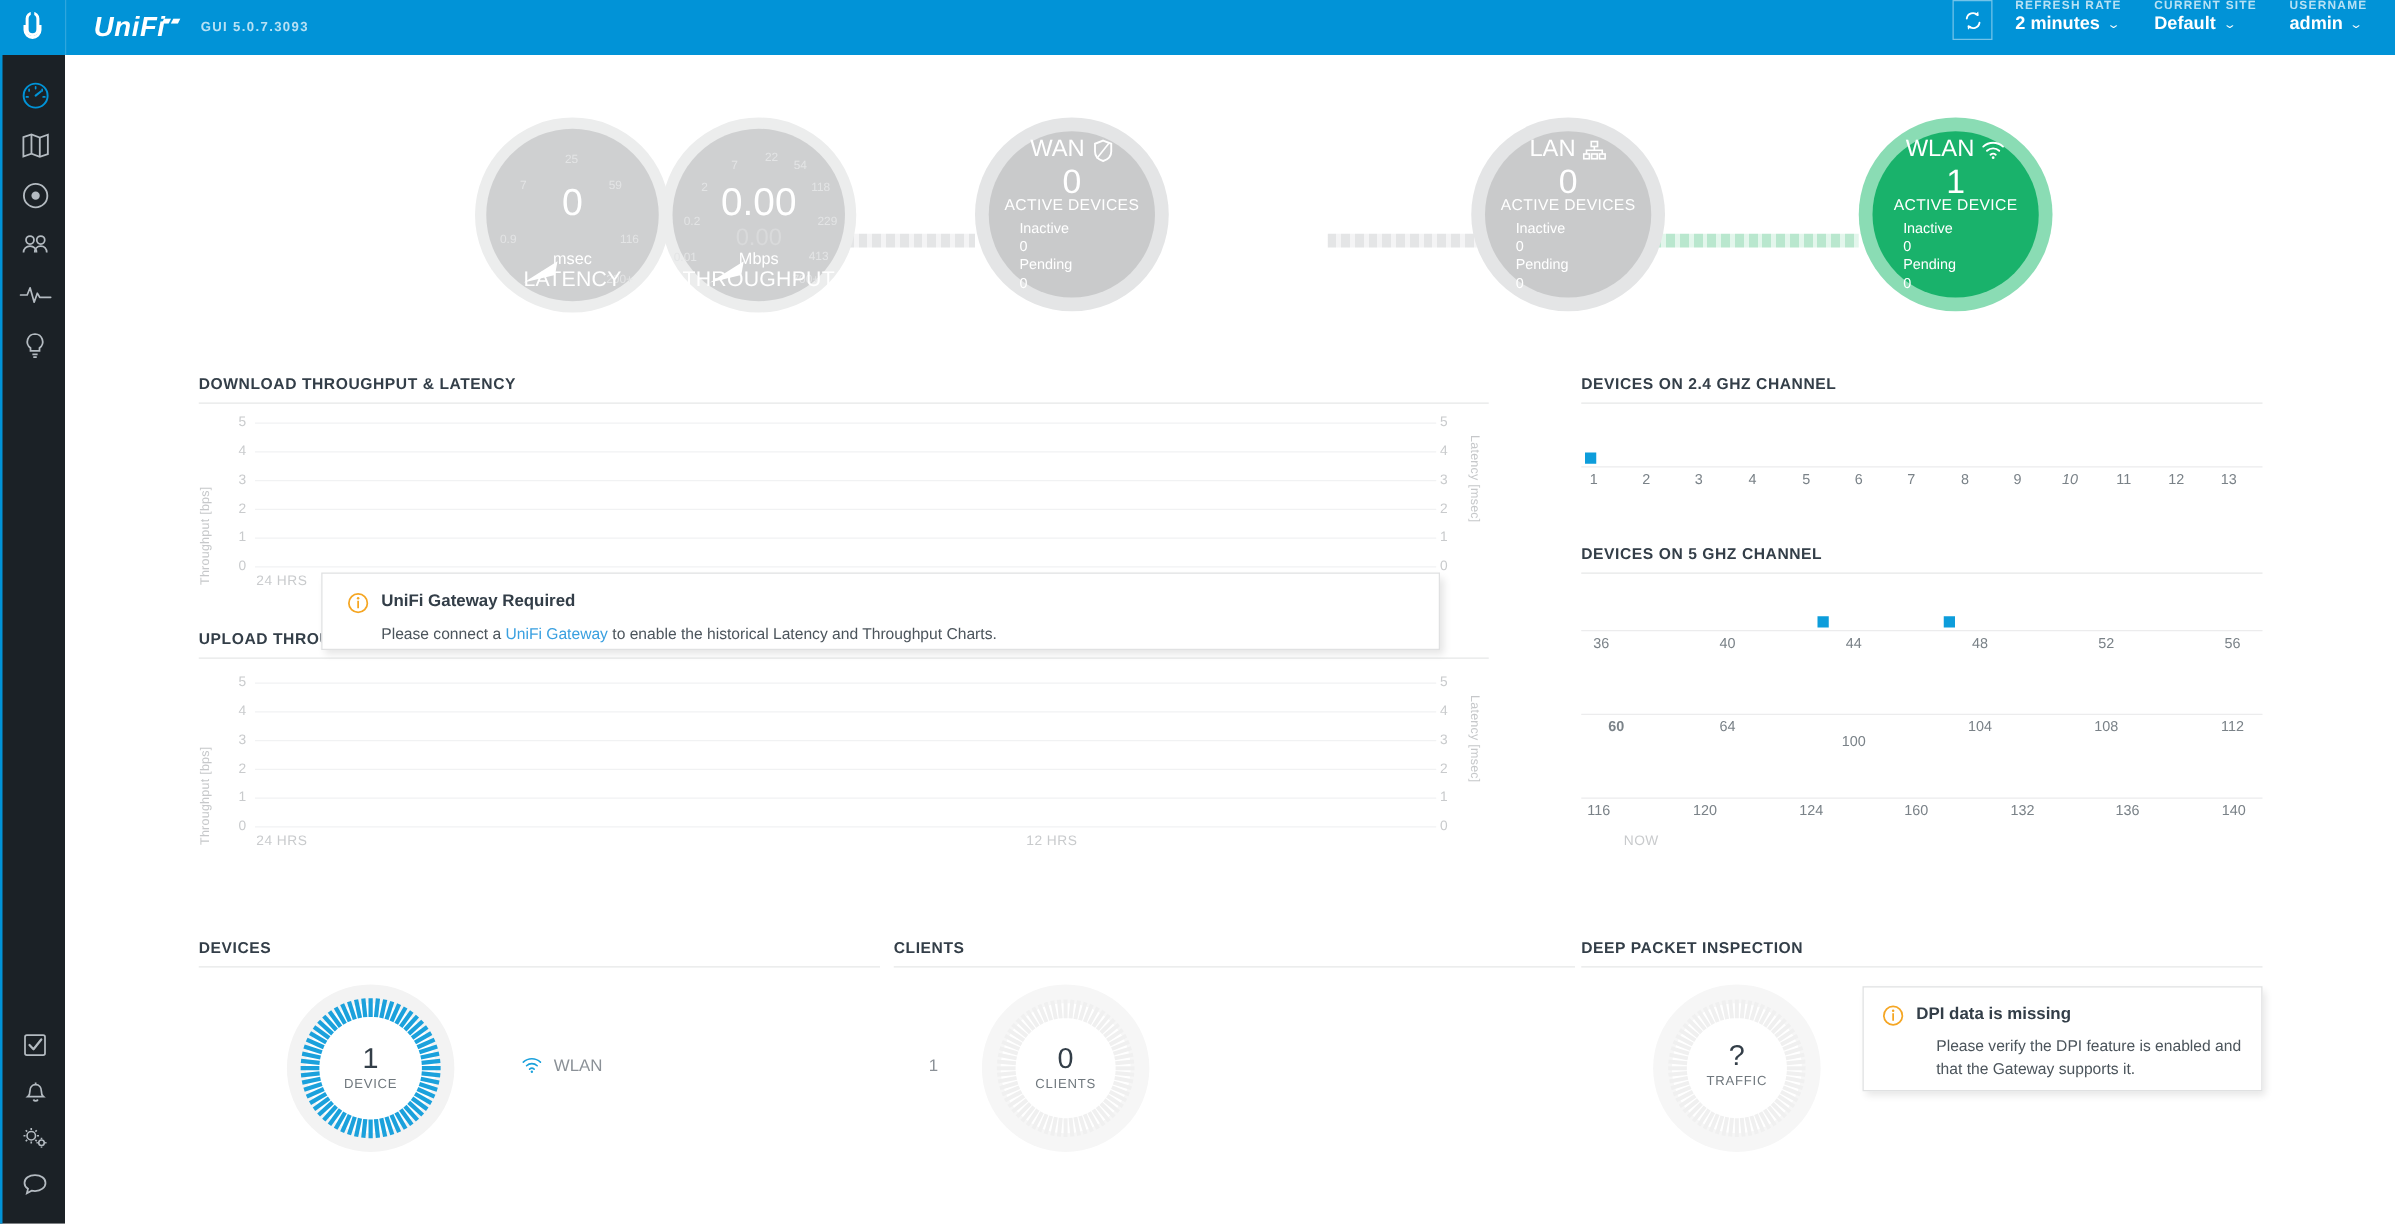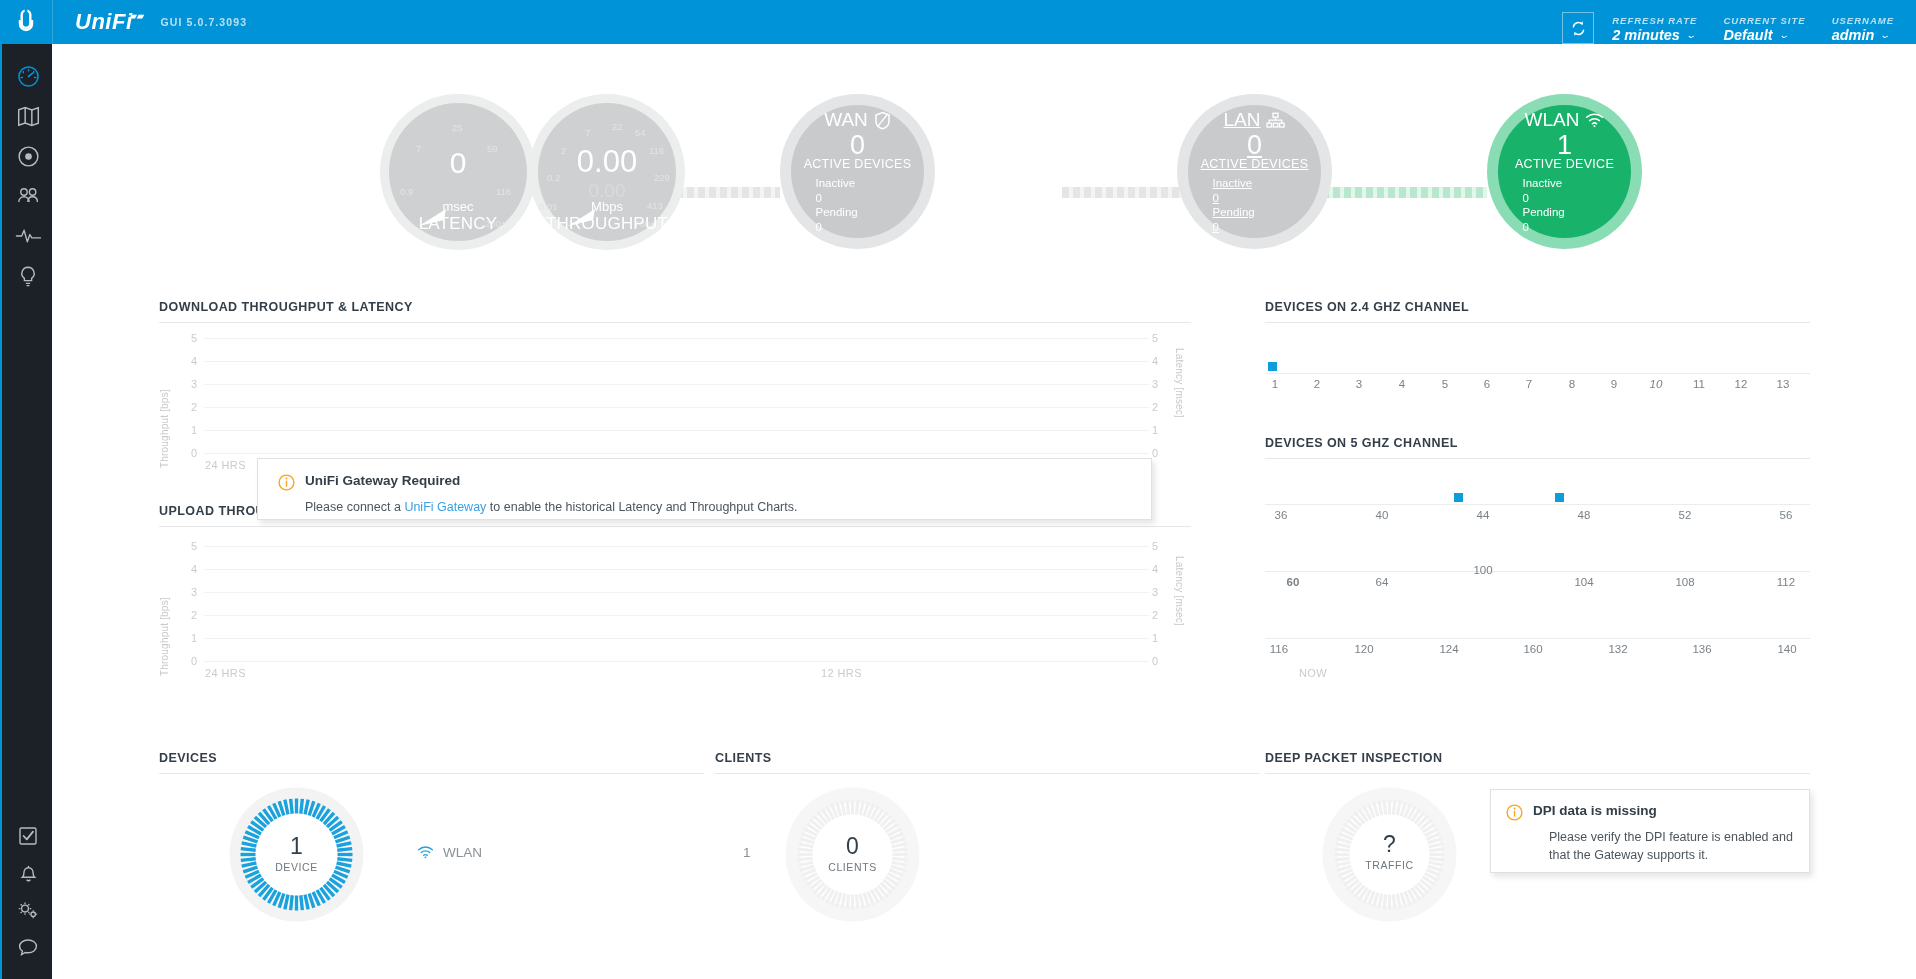--- a/index.html
+++ b/index.html
@@ -24,21 +24,21 @@
     letter-spacing: .5px; margin-left: 22px; position: relative;
   }
   .unifi-word .wifi-dot {
     position: absolute; right: -12px; top: 2px; font-size: 9px; font-style: normal;
   }
   .gui-ver {
     color: rgba(255,255,255,.72); font-size: 10.5px; letter-spacing: 1.1px;
     margin-left: 28px; font-weight: bold;
   }
   #topbar-right {
-    margin-left: auto; display: flex; align-items: flex-end; height: 44px; padding-right: 18px; font-style: italic;
+    margin-left: auto; display: flex; align-items: flex-start; height: 44px; padding-right: 18px;
   }
   .refresh-btn {
     width: 32px; height: 32px; border: 1px solid rgba(255,255,255,.45);
     display: flex; align-items: center; justify-content: center; margin-right: 18px;
     cursor: pointer;
   }
   .tb-group { margin-right: 26px; line-height: 1.15; }
   .tb-group:last-child { margin-right: 4px; }
   .tb-label { color: rgba(255,255,255,.72); font-size: 9.5px; letter-spacing: 1px; font-weight: bold; }
   .tb-value { color: #ffffff; font-size: 14.5px; font-weight: bold; display: flex; align-items: center; gap: 7px; cursor: pointer; }
@@ -324,21 +324,21 @@
           <span>0</span>
         </div>
         <div class="circ-row">
           <span>Pending</span>
           <span>0</span>
         </div>
       </div>
     </div>
 
     <div class="circ circ-outer" style="left:1125px;top:50px;width:155px;height:155px;"></div>
-    <div class="circ circ-inner" style="left:1136px;top:61px;width:133px;height:133px;text-decoration:underline;">
+    <div class="circ circ-inner" style="left:1136px;top:61px;width:133px;height:133px;">
       <div class="circ-title">
         <span>LAN</span>
         <svg width="19" height="17" viewBox="0 0 19 17" fill="none" stroke="#fff" stroke-width="1.3">
           <rect x="7" y="1.2" width="5" height="4"></rect>
           <path d="M9.5 5.2 v3 M3.2 11 v-2.8 h12.6 V11"></path>
           <rect x="1" y="11.2" width="4.5" height="3.8"></rect>
           <rect x="7.3" y="11.2" width="4.5" height="3.8"></rect>
           <rect x="13.6" y="11.2" width="4.5" height="3.8"></rect>
         </svg>
       </div>
@@ -492,21 +492,21 @@
     <div class="chan-label" style="left:16px;top:73px;">36</div>
     <div class="chan-label" style="left:117px;top:73px;">40</div>
     <div class="chan-label" style="left:218px;top:73px;">44</div>
     <div class="chan-label" style="left:319px;top:73px;">48</div>
     <div class="chan-label" style="left:420px;top:73px;">52</div>
     <div class="chan-label" style="left:521px;top:73px;">56</div>
 
     <div class="chan-axis" style="left:0;top:135px;width:545px;"></div>
     <div class="chan-label" style="left:28px;top:140px;font-weight:bold;">60</div>
     <div class="chan-label" style="left:117px;top:140px;">64</div>
-    <div class="chan-label" style="left:218px;top:128px;">100</div>
+    <div class="chan-label" style="left:218px;top:152px;">100</div>
     <div class="chan-label" style="left:319px;top:140px;">104</div>
     <div class="chan-label" style="left:420px;top:140px;">108</div>
     <div class="chan-label" style="left:521px;top:140px;">112</div>
 
     <div class="chan-axis" style="left:0;top:202px;width:545px;"></div>
     <div class="chan-label" style="left:14px;top:207px;">116</div>
     <div class="chan-label" style="left:99px;top:207px;">120</div>
     <div class="chan-label" style="left:184px;top:207px;">124</div>
     <div class="chan-label" style="left:268px;top:207px;">160</div>
     <div class="chan-label" style="left:353px;top:207px;">132</div>

